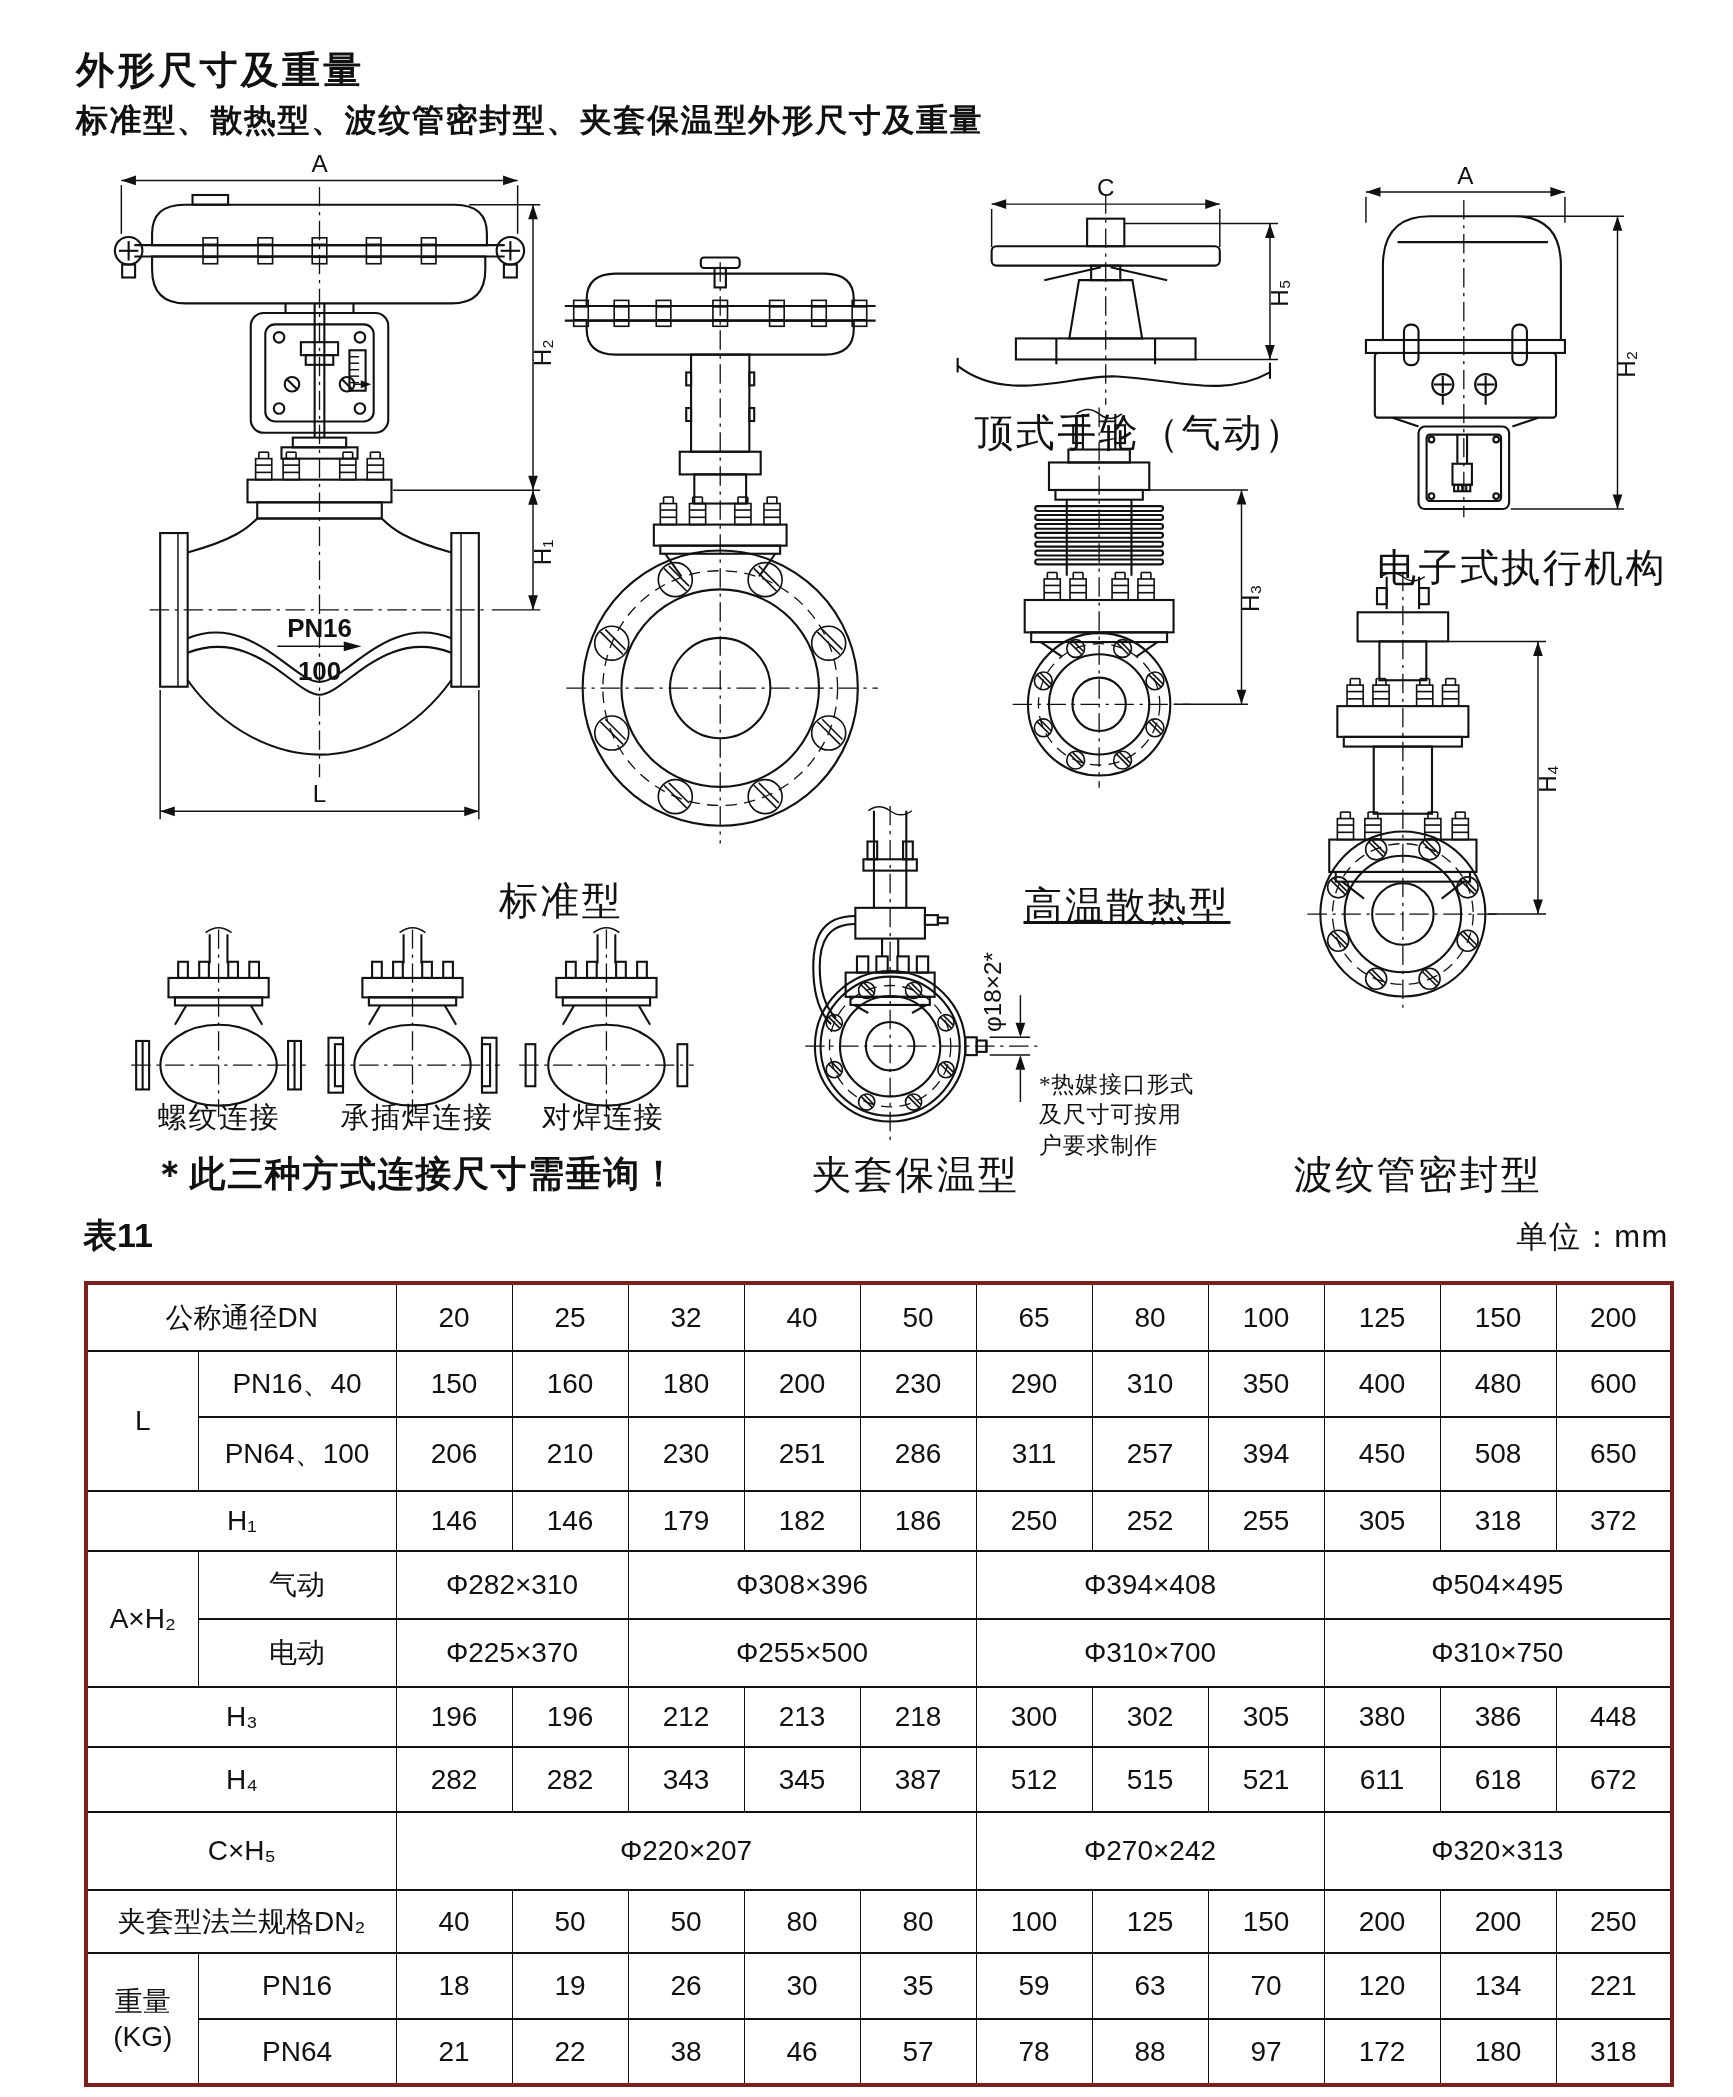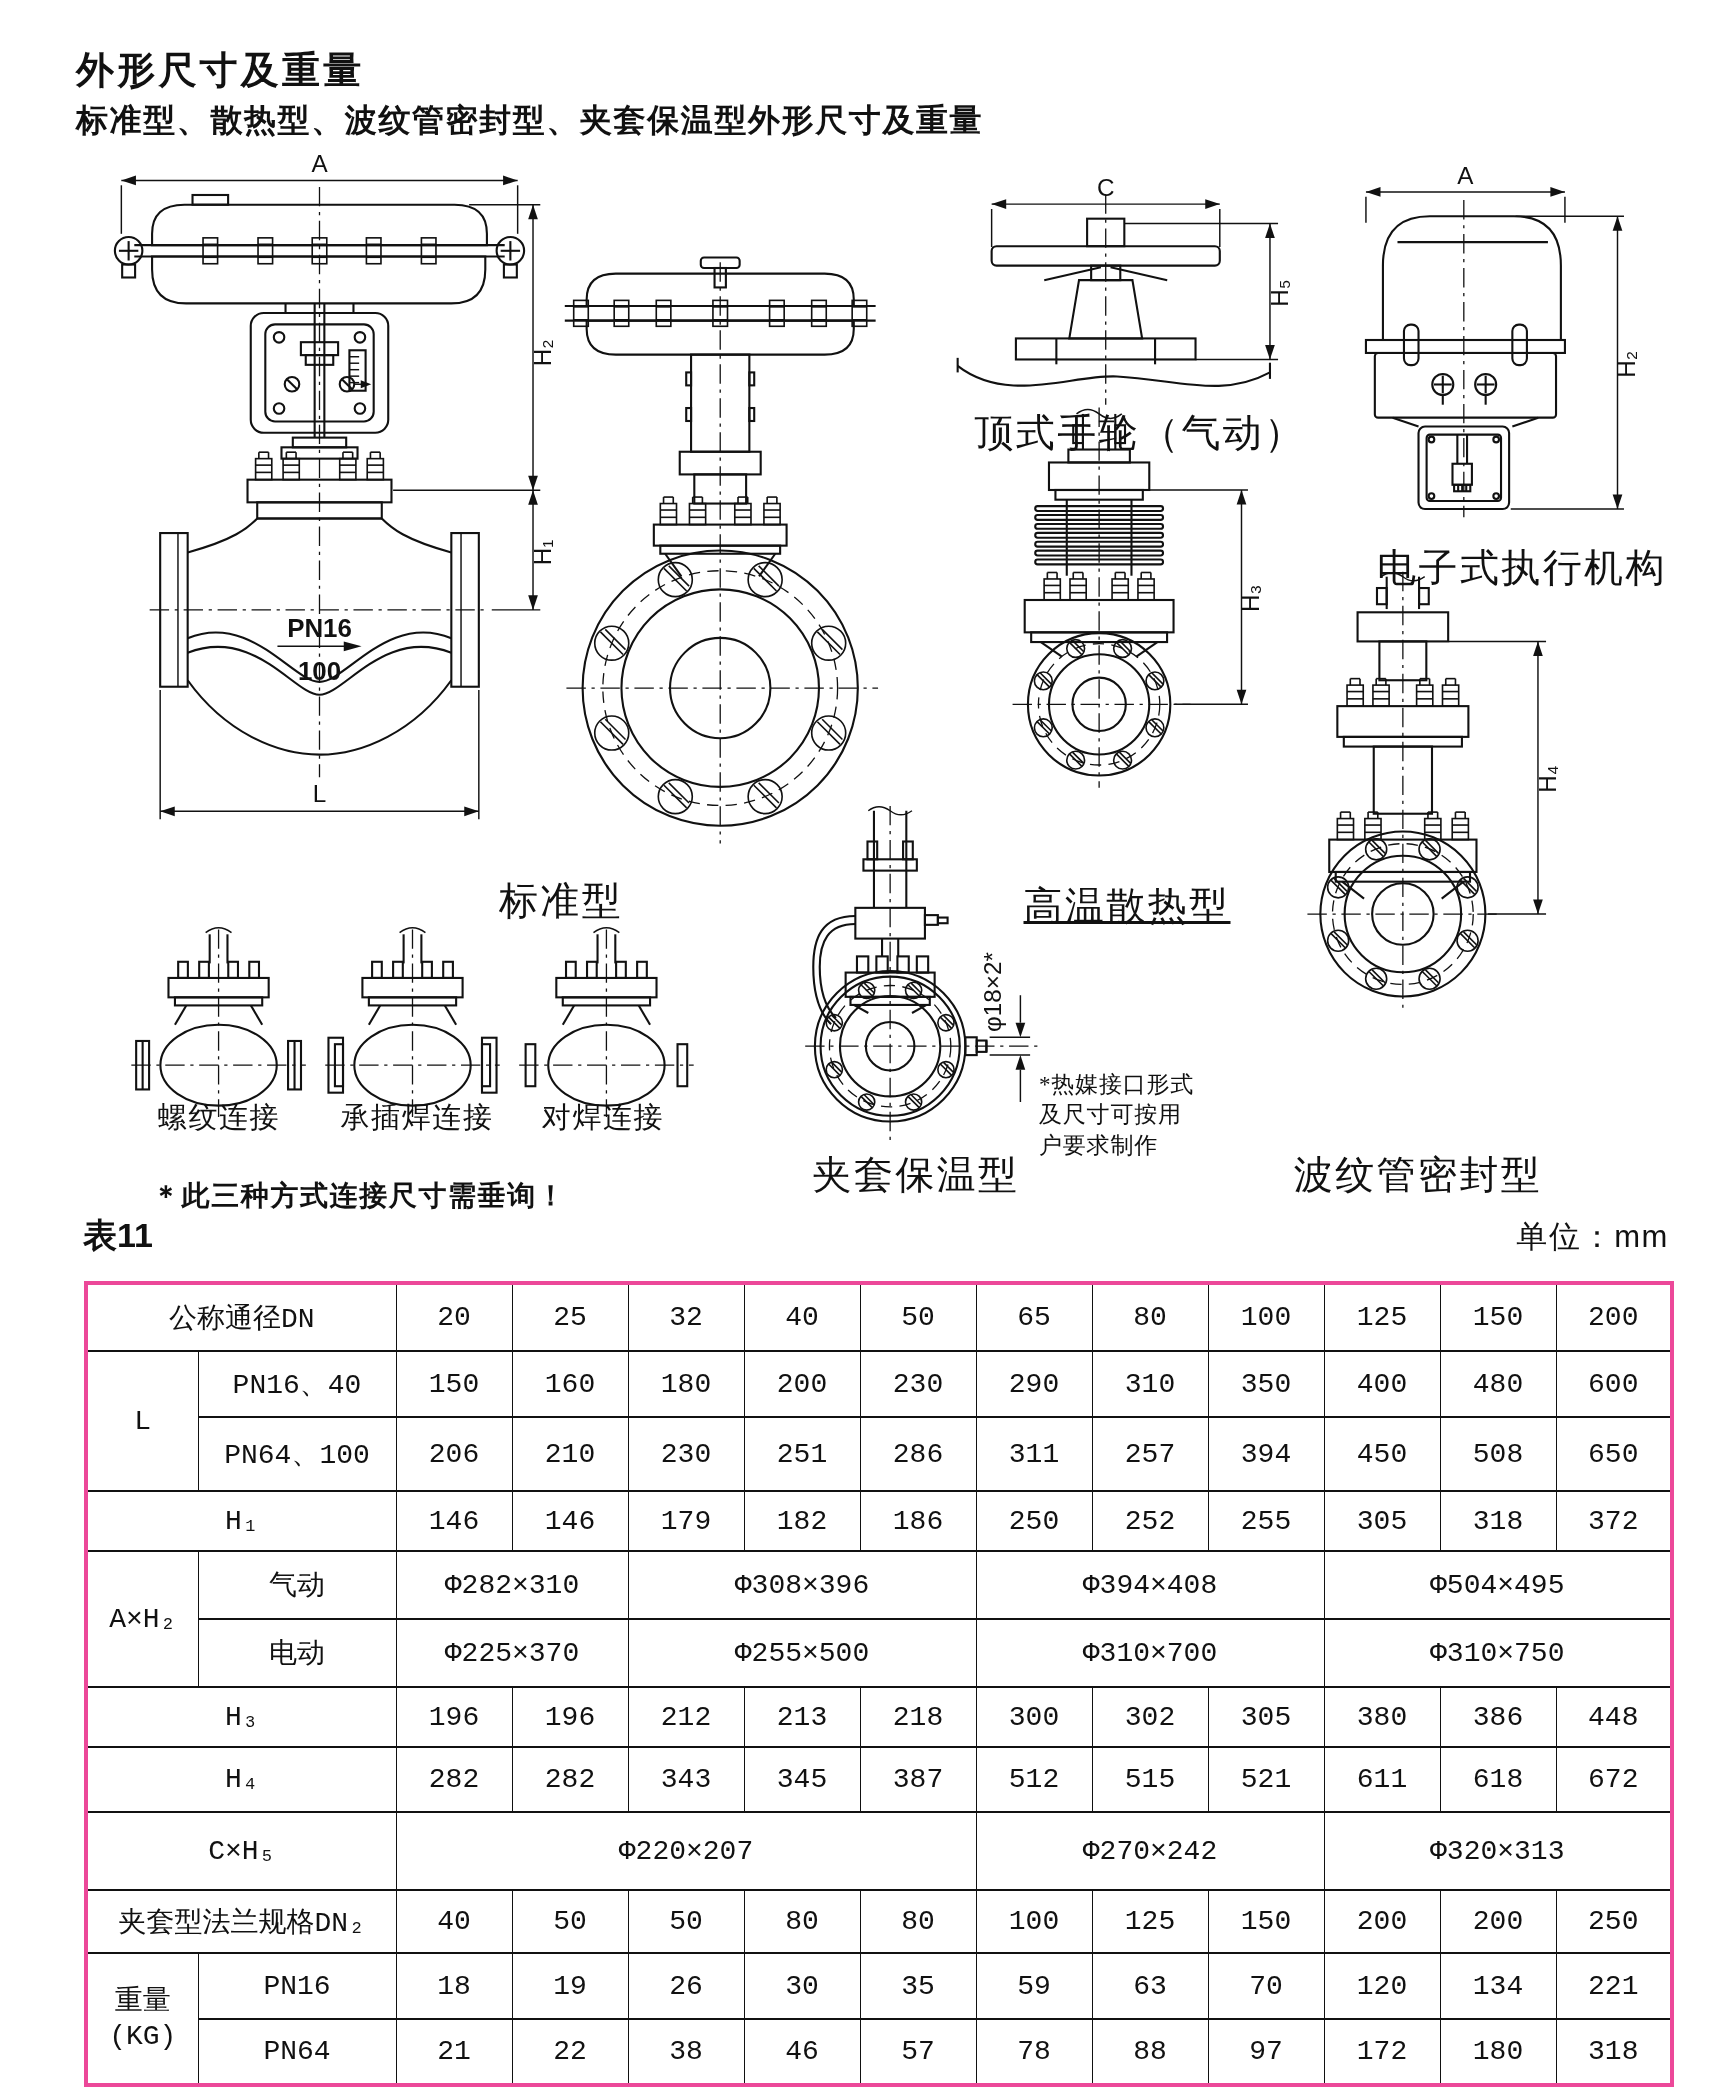--- a/index.html
+++ b/index.html
@@ -7,32 +7,32 @@
   body {
     width:1734px; height:2097px; position:relative; overflow:hidden;
     font-family:"Liberation Sans","DejaVu Sans",sans-serif; color:#111;
   }
   .abs { position:absolute; }
   .title { font-size:38px; font-weight:700; letter-spacing:3.2px; }
   .subtitle { font-size:32px; font-weight:700; letter-spacing:1.6px; }
   .caption { font-size:39px; font-weight:500; letter-spacing:2.4px; white-space:nowrap; transform:translateX(-50%); }
   .conn-caption { font-size:29px; font-weight:500; letter-spacing:1.6px; white-space:nowrap; transform:translateX(-50%); }
   .note { font-size:23px; line-height:1.32; white-space:pre-line; letter-spacing:0.8px; }
-  .conn-note { font-size:28px; font-weight:600; letter-spacing:1.6px;margin-top:27px; }
+  .conn-note { font-size:36px; font-weight:600; letter-spacing:1.6px; }
   .tbl-label { font-size:34px; font-weight:600; }
   .unit { font-size:31px; letter-spacing:1.6px; }
   svg { position:absolute; overflow:visible; }
   .dimtxt { font-size:30px; fill:#111; stroke:none; font-family:"Liberation Sans","DejaVu Sans",sans-serif; }
   .bodymark { font-size:32px; font-weight:700; fill:#111; stroke:none; }
   .cl { stroke-dasharray:24 7 4 7; stroke-width:1.6; }
   .thin { stroke-width:1.8; }
   .dash { stroke-dasharray:14 9; stroke-width:1.6; }
   .arr { fill:#111; stroke:none; }
   table.dims { position:absolute; left:84px; top:1281px; width:1583px;
-    border-collapse:collapse; table-layout:fixed; border:4px solid #ec4899;font-family:Liberation Mono, monospace; }
+    border-collapse:collapse; table-layout:fixed; border:4px solid #7f1d1d; }
   table.dims td { border:1.6px solid #111; border-top-width:2.4px; border-bottom-width:2.4px;
     text-align:center; vertical-align:middle; font-size:28px; padding:0; }
   td.hdr { font-size:29px; }
   .pre { white-space:pre-line; line-height:1.25; }
 </style>
 </head>
 <body>
 
 <div class="abs title" style="left:76px; top:45px;">外形尺寸及重量</div>
 <div class="abs subtitle" style="left:76px; top:99px;">标准型、散热型、波纹管密封型、夹套保温型外形尺寸及重量</div>

